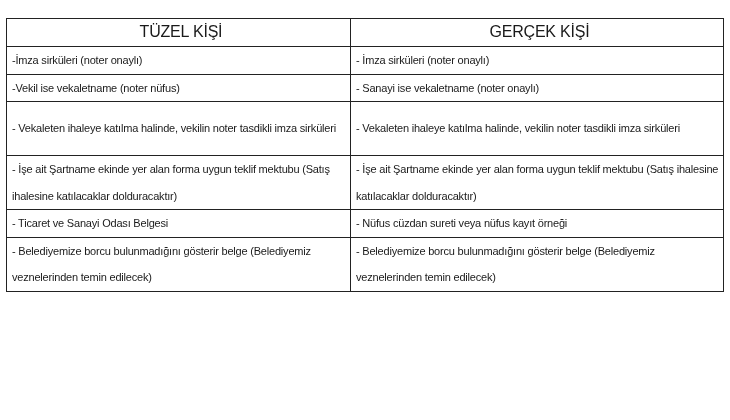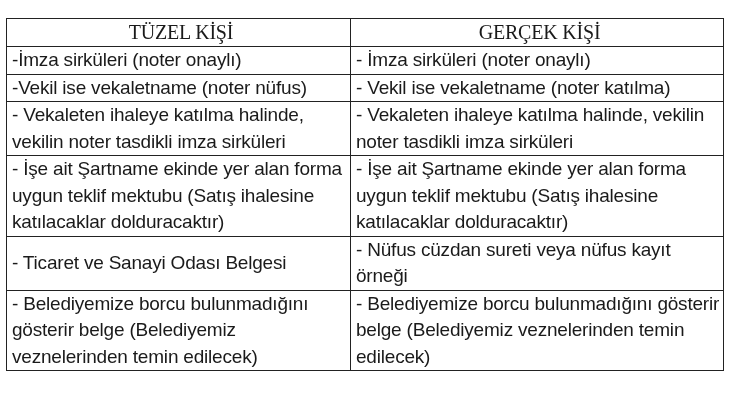--- a/index.html
+++ b/index.html
@@ -1,19 +1,19 @@
 <!DOCTYPE html>
 <html><head>
 <meta charset="utf-8">
 <style>
   html, body { margin:0; padding:0; background:#ffffff; }
   body { width:730px; height:420px; position:relative; overflow:hidden; font-family:"Liberation Sans", sans-serif; color:#1a1a1a; }
   table.req { position:absolute; left:6px; top:18px; width:717px; border-collapse:collapse; table-layout:fixed; }
-  table.req th, table.req td { border:1.5px solid #222; font-size:19px; font-weight:normal; text-align:left; vertical-align:middle; padding:0 0 0 5px; line-height:26.5px; letter-spacing:-0.2px; }
-  table.req th { text-align:center; height:27px; font-size:20px;font-family:Liberation Serif, serif; }
+  table.req th, table.req td { border:1.5px solid #222; font-size:11px; font-weight:normal; text-align:left; vertical-align:middle; padding:0 0 0 5px; line-height:26.5px; letter-spacing:-0.2px; }
+  table.req th { text-align:center; height:27px; font-size:16px; }
   col.c1 { width:344px; }
   col.c2 { width:373px; }
   tr.single td { height:26px; }
   tr.double td { height:53px; line-height:26.5px; }
 </style>
 </head>
 <body>
 
 <table class="req">
   <colgroup>
@@ -26,21 +26,21 @@
       <th>GERÇEK KİŞİ</th>
     </tr>
   </thead>
   <tbody>
     <tr class="single">
       <td>-İmza sirküleri (noter onaylı)</td>
       <td>- İmza sirküleri (noter onaylı)</td>
     </tr>
     <tr class="single">
       <td>-Vekil ise vekaletname (noter nüfus)</td>
-      <td>- Vekil ise vekaletname (noter katılma)</td>
+      <td>- Sanayi ise vekaletname (noter onaylı)</td>
     </tr>
     <tr class="double">
       <td>- Vekaleten ihaleye katılma halinde, vekilin noter tasdikli imza sirküleri</td>
       <td>- Vekaleten ihaleye katılma halinde, vekilin noter tasdikli imza sirküleri</td>
     </tr>
     <tr class="double">
       <td>- İşe ait Şartname ekinde yer alan forma uygun teklif mektubu (Satış ihalesine katılacaklar dolduracaktır)</td>
       <td>- İşe ait Şartname ekinde yer alan forma uygun teklif mektubu (Satış ihalesine katılacaklar dolduracaktır)</td>
     </tr>
     <tr class="single">

